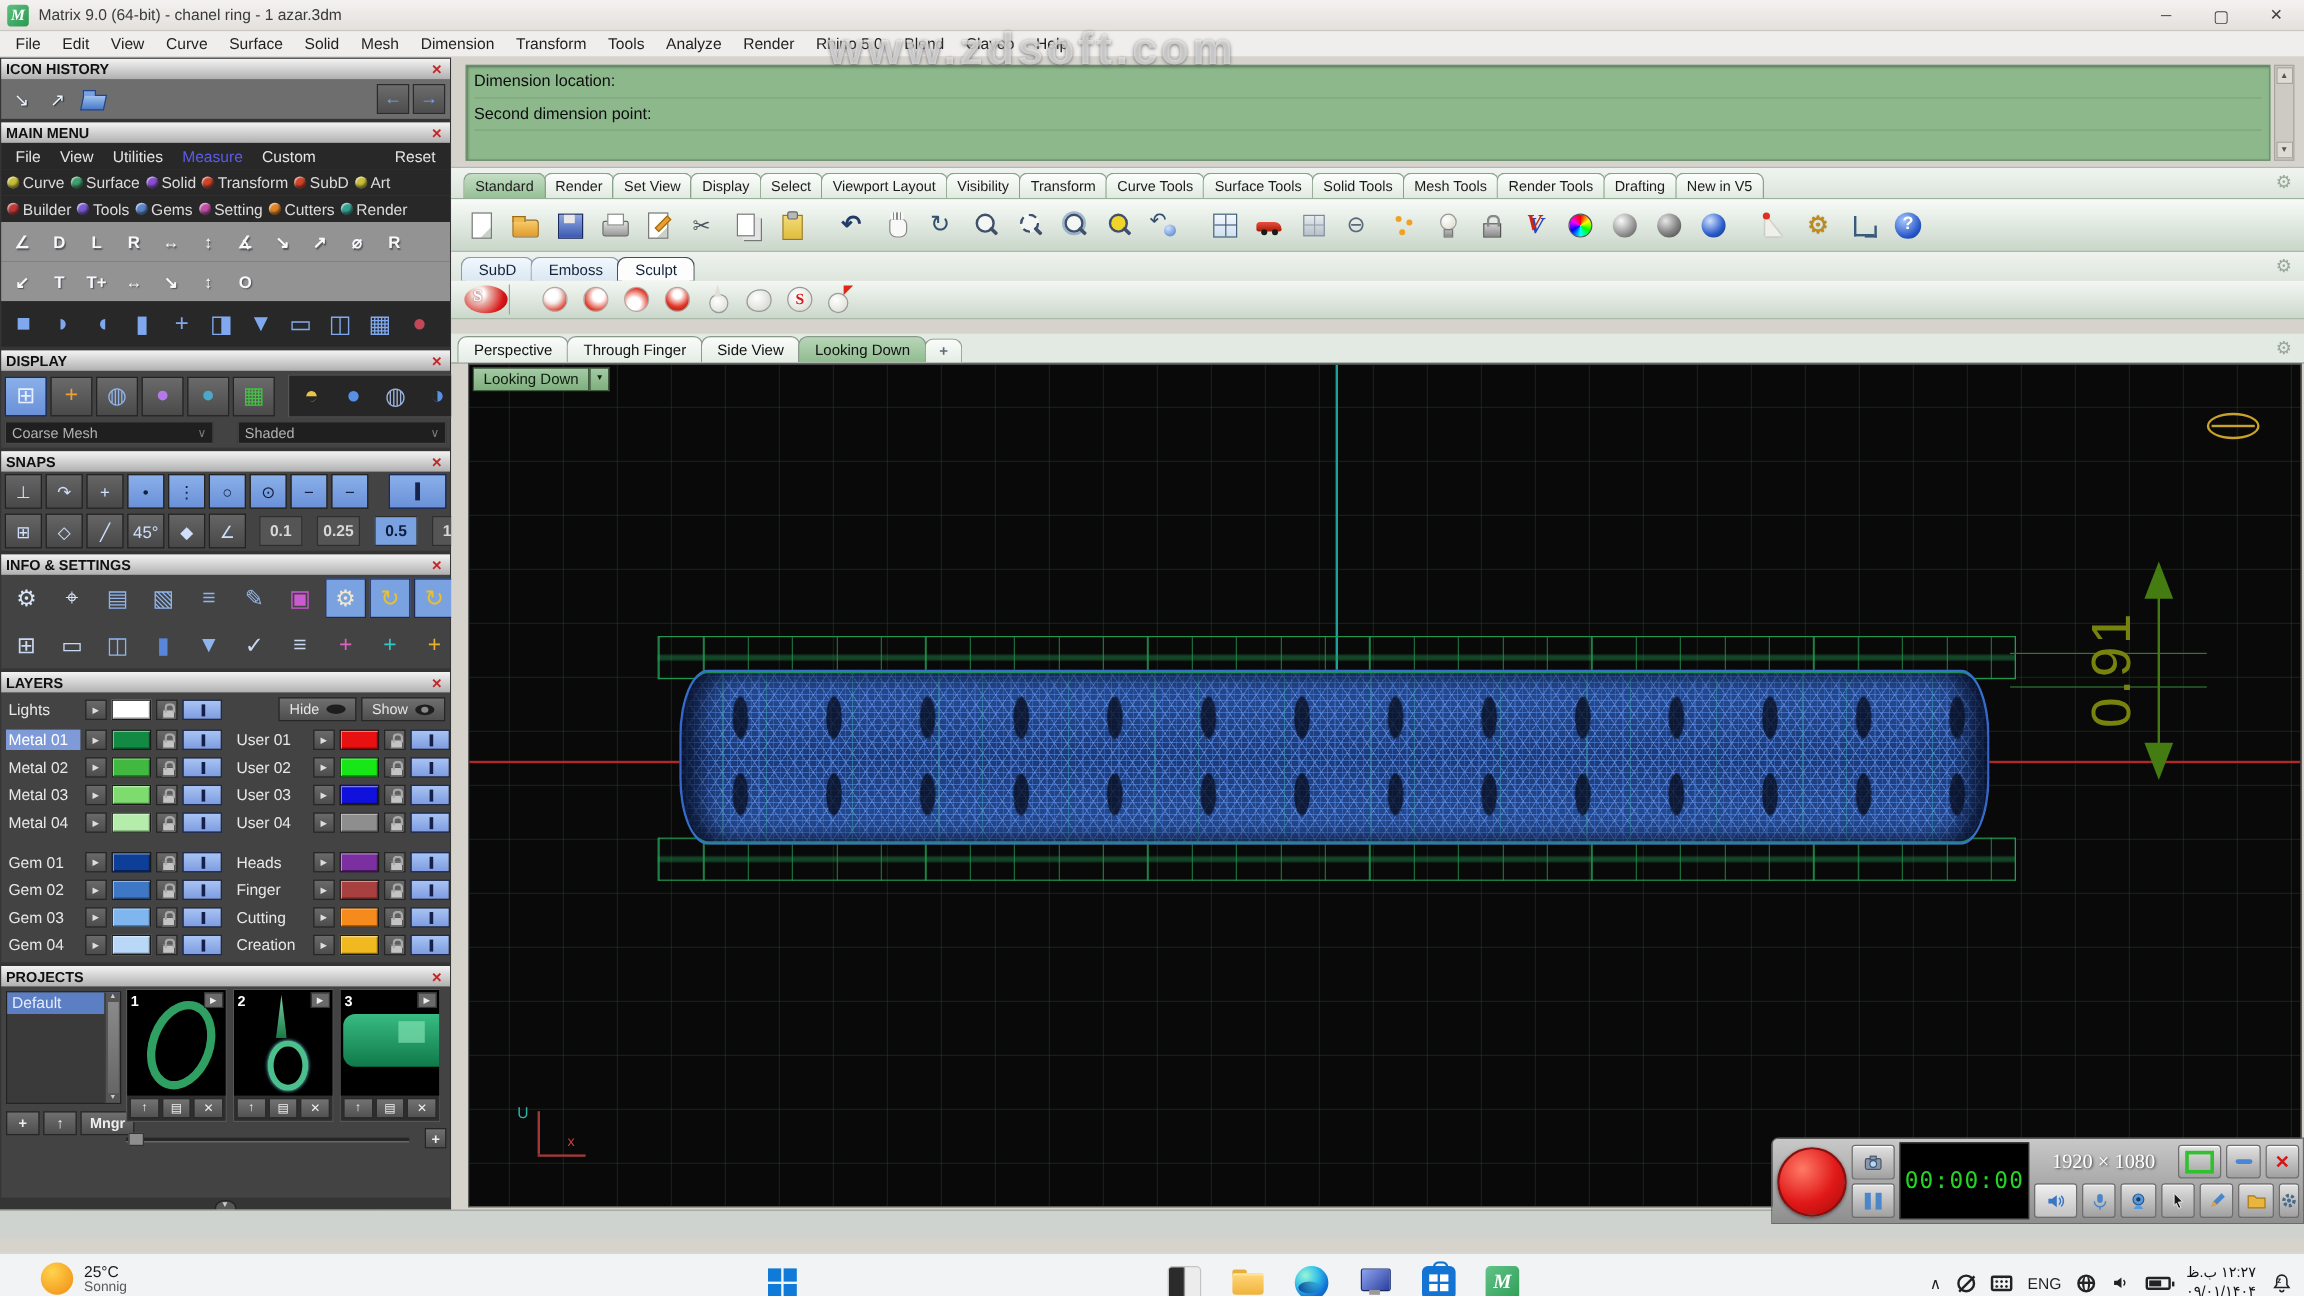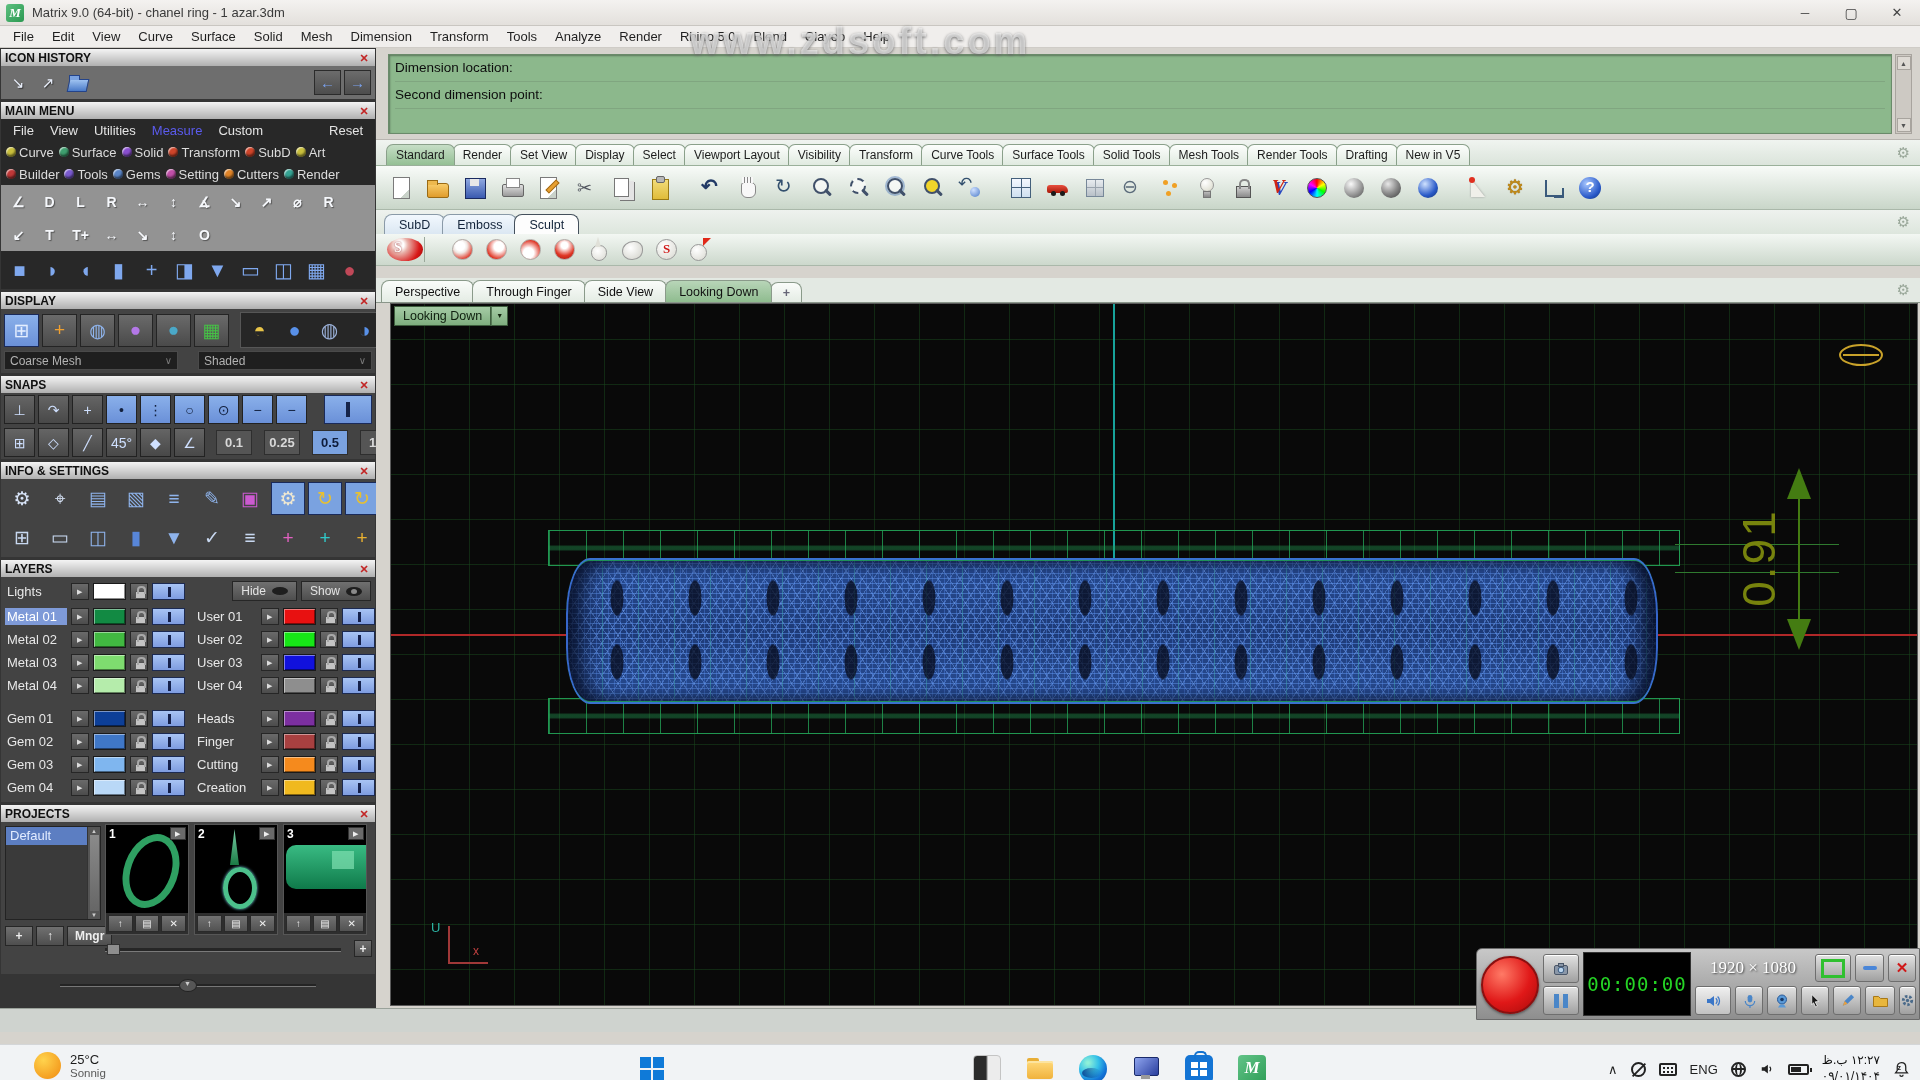--- a/index.html
+++ b/index.html
@@ -72,21 +72,21 @@
   .lvis::before{content:"";position:absolute;left:15px;top:3px;width:3px;height:10px;background:#14204a}
   .hsbtn{height:20px;background:linear-gradient(#707070,#4e4e4e);border:1px solid #262626;color:#e4e4e4;font-size:12px;display:flex;align-items:center;gap:6px;padding:0 8px}
   .hoval{width:16px;height:8px;background:#1e1e1e;border-radius:50%}
   .heye{width:16px;height:9px;border-radius:50%;background:#1e1e1e;position:relative}
   .heye::after{content:"";position:absolute;left:5px;top:2px;width:6px;height:5px;background:#8a8a8a;border-radius:50%}
   .lcols{display:flex;padding:2px 4px 4px;gap:10px}
   .lcol{display:flex;flex-direction:column;gap:2px;flex:1}
   .lrow{display:flex;align-items:center;gap:4px;height:21px}
   .lrow.grp{margin-top:10px}
   .lrow.selected .lname{background:#7e9ad8;color:#fff}
-  .pbody{position:relative;height:152px}
+  .pbody{position:relative;height:176px}
   .plist{position:absolute;left:4px;top:4px;width:96px;height:94px;background:#3a3a3a;border:1px solid #232323}
   .pitem{height:18px;font-size:13px;color:#e2ecff;padding:0 4px;line-height:18px}
   .pitem.selected{background:#5c7ec2}
   .psb{position:absolute;right:0;top:0;width:13px;height:100%;background:#555;border-left:1px solid #333;display:flex;flex-direction:column;align-items:center;justify-content:space-between;padding:1px 0}
   .psbarr{font-size:6px;color:#ccc}
   .psbthumb{width:9px;flex:1;margin:1px 0;background:linear-gradient(#8a8a8a,#666)}
   .pbtns{position:absolute;left:4px;top:104px;display:flex;gap:3px}
   .pbtn{min-width:28px;height:20px;background:linear-gradient(#707070,#4e4e4e);border:1px solid #262626;color:#eee;font-weight:bold;font-size:12px;display:flex;align-items:center;justify-content:center;padding:0 7px}
   .thumbs{position:absolute;left:104px;top:2px;display:flex;gap:5px;width:266px;overflow:hidden}
   .thumb{width:84px;background:#2e2e2e;border:1px solid #565656;position:relative;flex:none}

